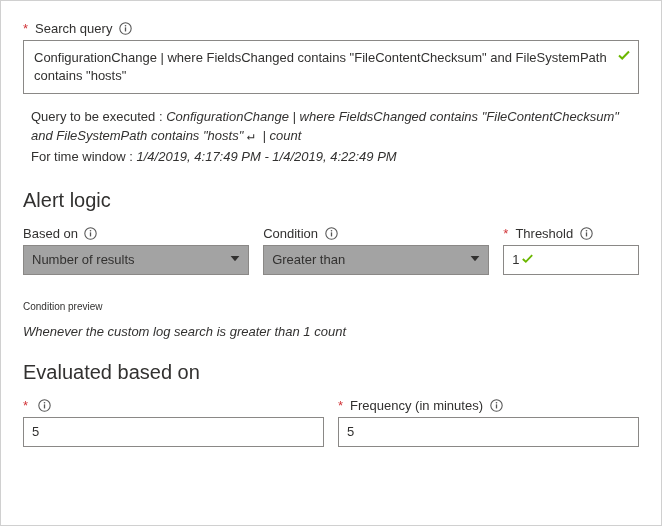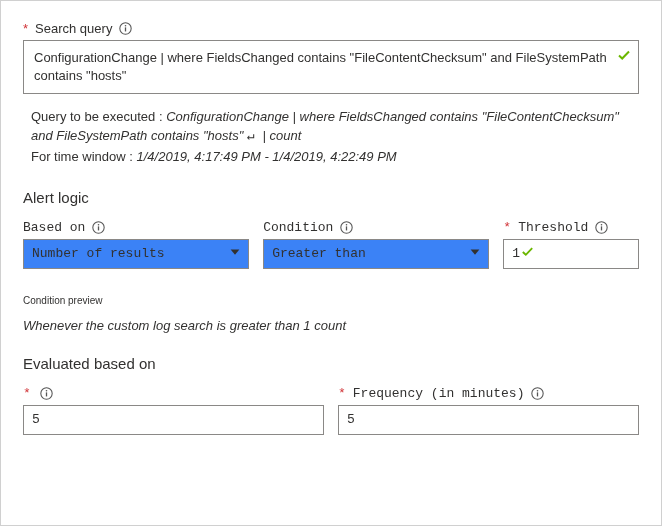--- a/index.html
+++ b/index.html
@@ -52,38 +52,38 @@
     color: #6bb700;
   }
   .desc {
     font-size: 13px;
     line-height: 1.45;
     margin-bottom: 2px;
     margin-left: 8px;
   }
   .desc .italic { font-style: italic; }
   .section-title {
-    font-size: 15px;
+    font-size: 20px;
     font-weight: 400;
     margin: 22px 0 14px 0;
   }
   .columns {
     display: flex;
     gap: 14px;
   }
-  .col { flex: 1; display: flex; flex-direction: column; font-family: Liberation Mono, monospace; }
+  .col { flex: 1; display: flex; flex-direction: column; }
   .col-small { flex: 0.6; }
   .select {
     position: relative;
     border: 1px solid #8a8886;
     height: 30px;
     display: flex;
     align-items: center;
     padding: 0 28px 0 8px;
-    background: #3b82f6;
+    background: #a3a3a3;
     font-size: 13px;
   }
   .select .chev {
     position: absolute;
     right: 6px;
     top: 50%;
     transform: translateY(-50%);
     pointer-events: none;
   }
   .input {

